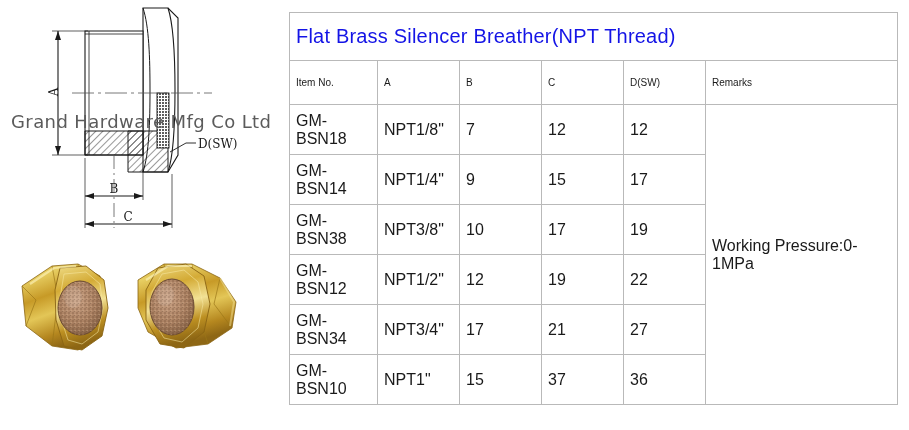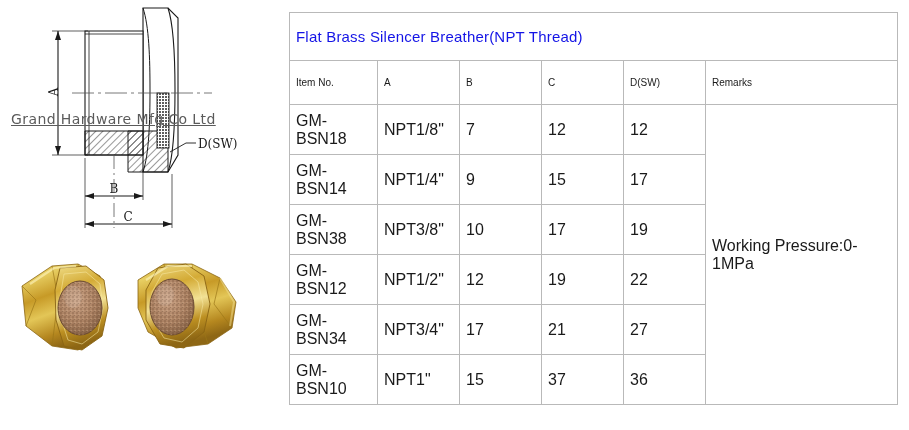--- a/index.html
+++ b/index.html
@@ -40,23 +40,22 @@
 
   
   .watermark {
     position: absolute;
     font-family: "DejaVu Sans", sans-serif;
     white-space: nowrap;
     letter-spacing: 0.4px;
   }
   #watermark-drawing {
     left: 11px; top: 111px;
-    font-size: 14px;
+    font-size: 18px;
     color: #5b5b5b;
-    text-decoration: underline;
   }
 
   
   #spec-table-wrap {
     position: absolute;
     left: 289px; top: 12px;
     width: 608px; height: 414px;
   }
   table#spec-table {
     width: 608px;
@@ -70,21 +69,21 @@
     padding: 0 0 0 6px;
     vertical-align: middle;
     text-align: left;
     font-weight: normal;
   }
   
   #title-cell {
     height: 48px;
     color: #1414e6;
     font-weight: bold;
-    font-size: 15px;
+    font-size: 20px;
     padding-left: 8px;
     letter-spacing: 0.2px;
   }
   
   tr.header-row td { height: 44px; font-size: 10px; }
   
   tr.data-row td { height: 50px; font-size: 16px; }
 
   col.c-item   { width: 88px; }
   col.c-a      { width: 82px; }

